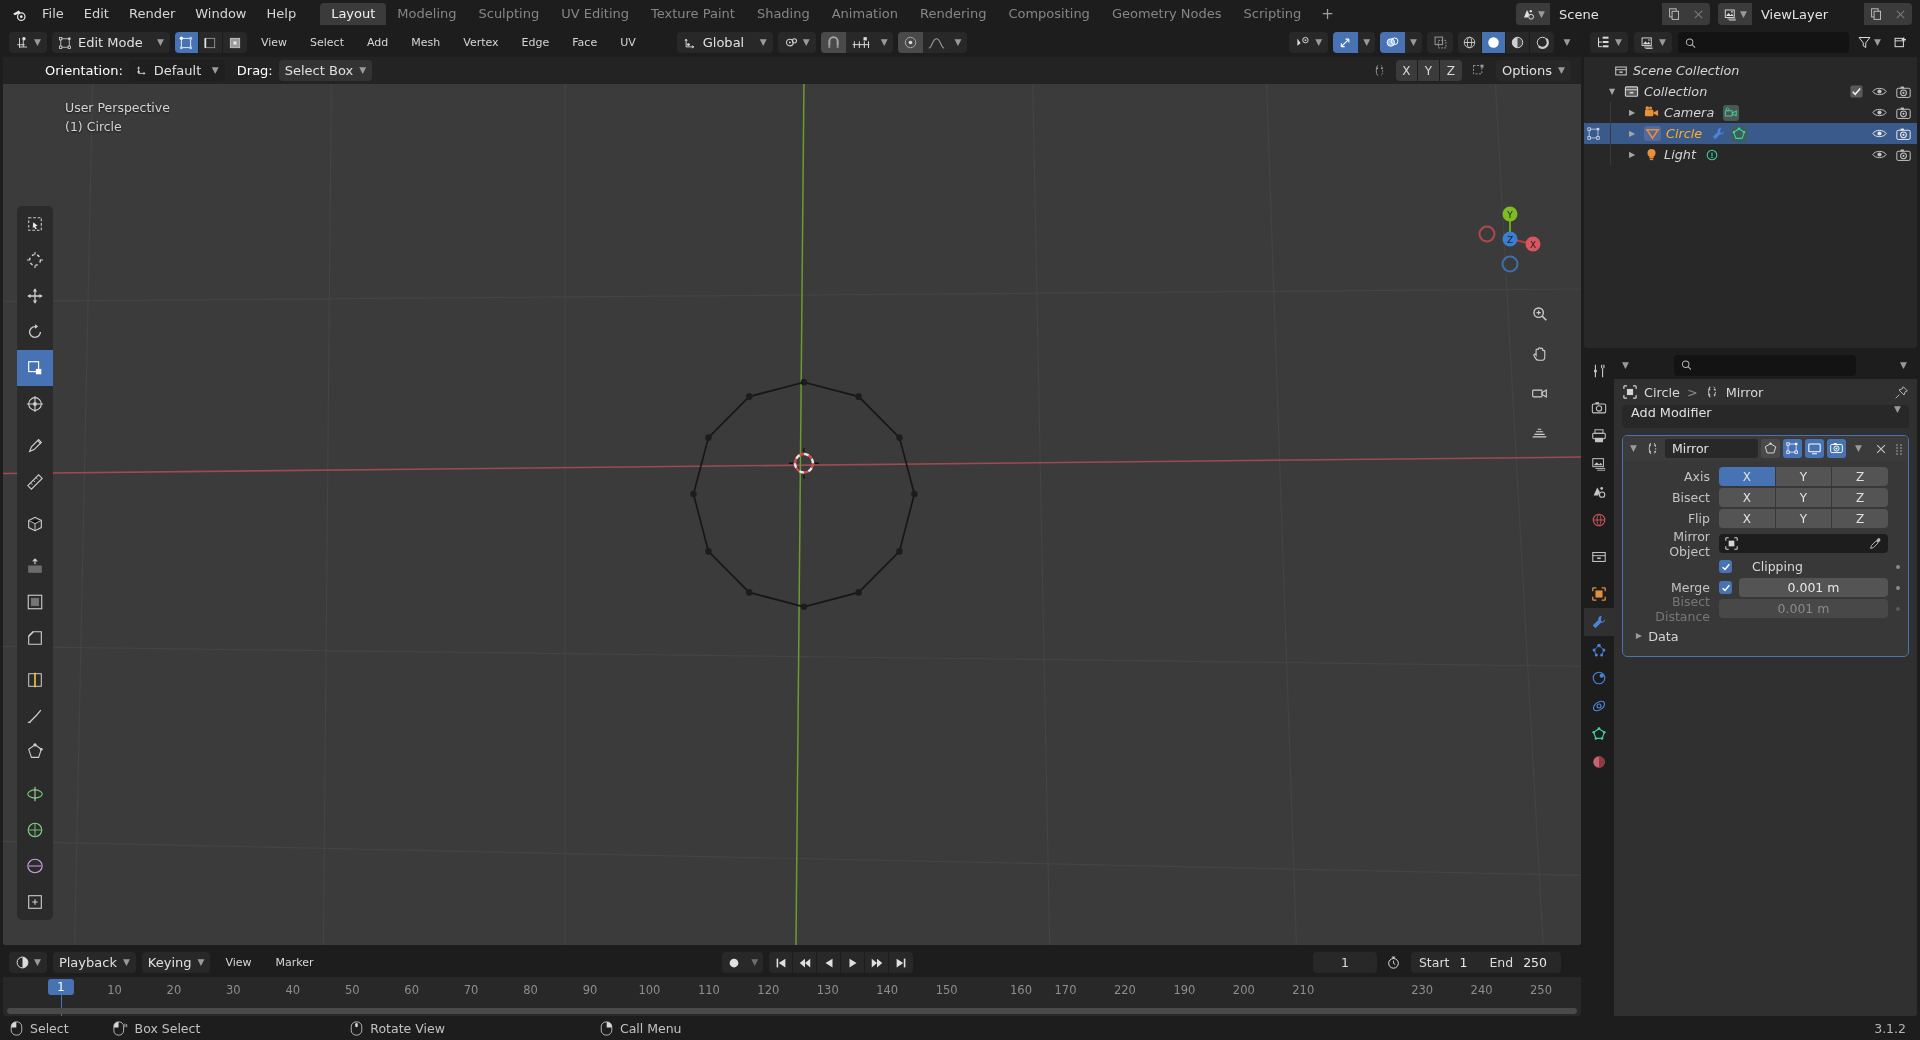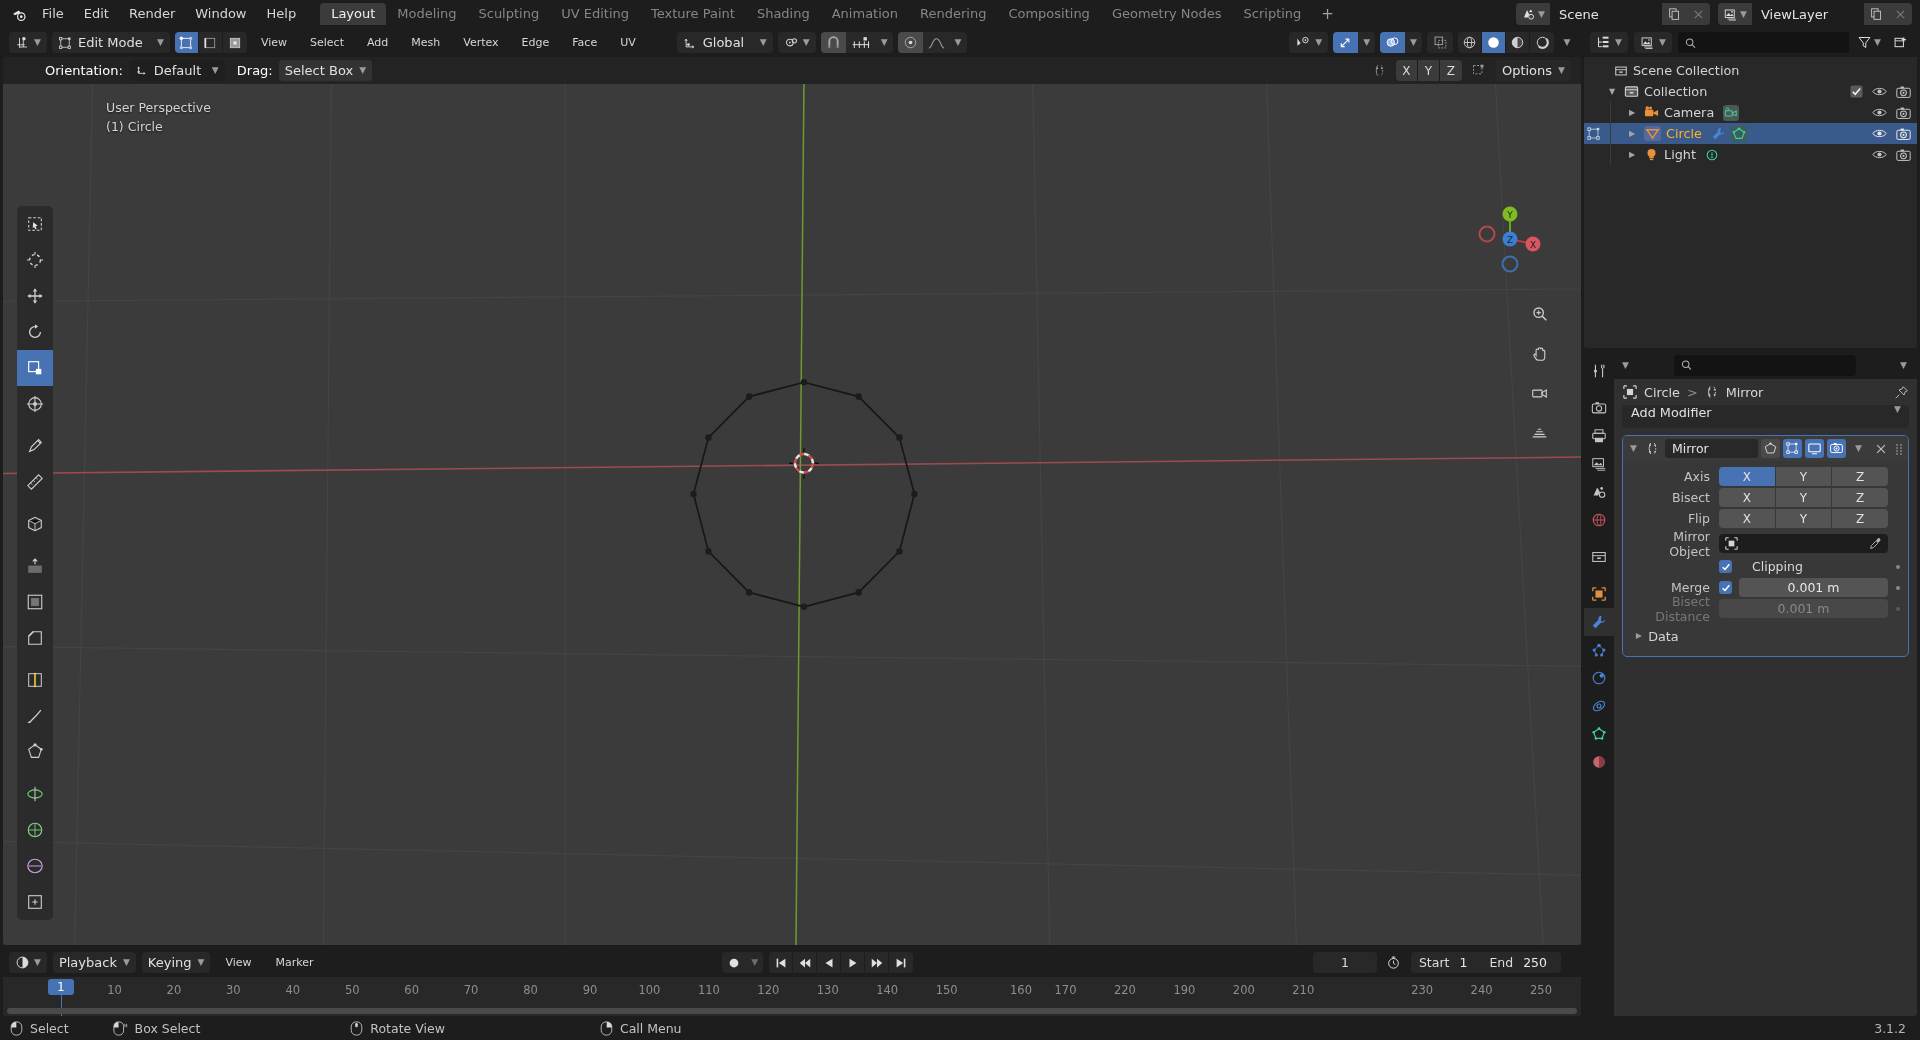--- a/index.html
+++ b/index.html
@@ -66,21 +66,21 @@
   .pill > div { display:flex; align-items:center; justify-content:center; padding:0 5px; }
   .label-sm { font-size:13px; color:#ffffff; }
   .combo { height:21px; border-radius:4px; background:#282828; display:flex; align-items:center; padding:0 6px; gap:6px; min-width:90px; }
   .combo .txt { font-size:13px; color:#e0e0e0; flex:1; }
   .xyz { display:flex; height:21px; border-radius:4px; overflow:hidden; }
   .xyz > div { width:22px; background:#3b3b3b; display:flex; align-items:center; justify-content:center; font-size:12px; color:#dadada; border-right:1px solid #1d1d1d; }
   .xyz > div:last-child { border-right:none; }
 
   
   .vp-canvas { flex:1 1 auto; position:relative; background:#3b3b3b; overflow:hidden; }
-  .vp-overlay-text { position:absolute; left:62px; top:14px; font-size:12.5px; color:#d4d4d4; line-height:19px; text-shadow:0 1px 2px rgba(0,0,0,.6);margin-left:41px; }
+  .vp-overlay-text { position:absolute; left:62px; top:14px; font-size:12.5px; color:#d4d4d4; line-height:19px; text-shadow:0 1px 2px rgba(0,0,0,.6); }
   .toolbar-left { position:absolute; left:14px; top:122px; width:36px; display:flex; flex-direction:column; background:#2b2b2b; border-radius:5px; overflow:hidden; }
   .tool { height:36px; display:flex; align-items:center; justify-content:center; }
   .tool.on { background:#4772b3; }
   .tool-gap { height:6px; background:transparent; }
   .gizmo-nav { position:absolute; right:22px; top:120px; width:40px; display:flex; flex-direction:column; gap:12px; align-items:center; }
   .navbtn { width:28px; height:28px; border-radius:50%; display:flex; align-items:center; justify-content:center; color:#cfcfcf; }
   .axis-gizmo { position:absolute; right:32px; top:116px; width:78px; height:78px; }
 
   
   .timeline { flex:0 0 68px; background:#232323; border-radius:3px; display:flex; flex-direction:column; overflow:hidden; }
@@ -97,21 +97,21 @@
   .tl-se .v { color:#e8e8e8; padding-left:2px; padding-right:14px; }
   .playctl { display:flex; height:21px; border-radius:4px; overflow:hidden; background:#282828; }
   .playctl > div { width:24px; display:flex; align-items:center; justify-content:center; border-right:1px solid #1d1d1d; }
   .playctl > div:last-child { border-right:none; }
 
   
   .outliner { flex:0 0 320px; background:#282828; border-radius:3px; display:flex; flex-direction:column; overflow:hidden; }
   .out-header { height:29px; background:#1d1d1d; display:flex; align-items:center; padding:0 6px; gap:6px; }
   .search-box { flex:1; height:21px; background:#131313; border-radius:4px; display:flex; align-items:center; padding:0 7px; gap:5px; }
   .search-box input { background:transparent; border:none; outline:none; color:#d4d4d4; font-size:12.5px; font-family:inherit; width:100%; }
-  .out-body { flex:1; padding-top:3px; overflow:hidden; }
+  .out-body { flex:1; padding-top:3px; overflow:hidden;font-style:italic; }
   .out-row { height:21px; display:flex; align-items:center; padding-left:8px; position:relative; font-size:12.8px; color:#d4d4d4; }
   .out-row.sel { background:#3a5a8c; }
   .out-row .disc { width:16px; display:flex; align-items:center; justify-content:center; color:#a5a5a5; font-size:8px; }
   .out-row .nm { margin-left:5px; }
   .out-row .nm.active { color:#ffaf29; }
   .out-right { position:absolute; right:6px; display:flex; align-items:center; gap:9px; }
   .vline { position:absolute; left:26px; top:0; bottom:0; width:1px; background:#3a3a3a; }
 
   
   .properties { flex:1 1 auto; background:#303030; border-radius:3px; display:flex; overflow:hidden; min-height:0; }

